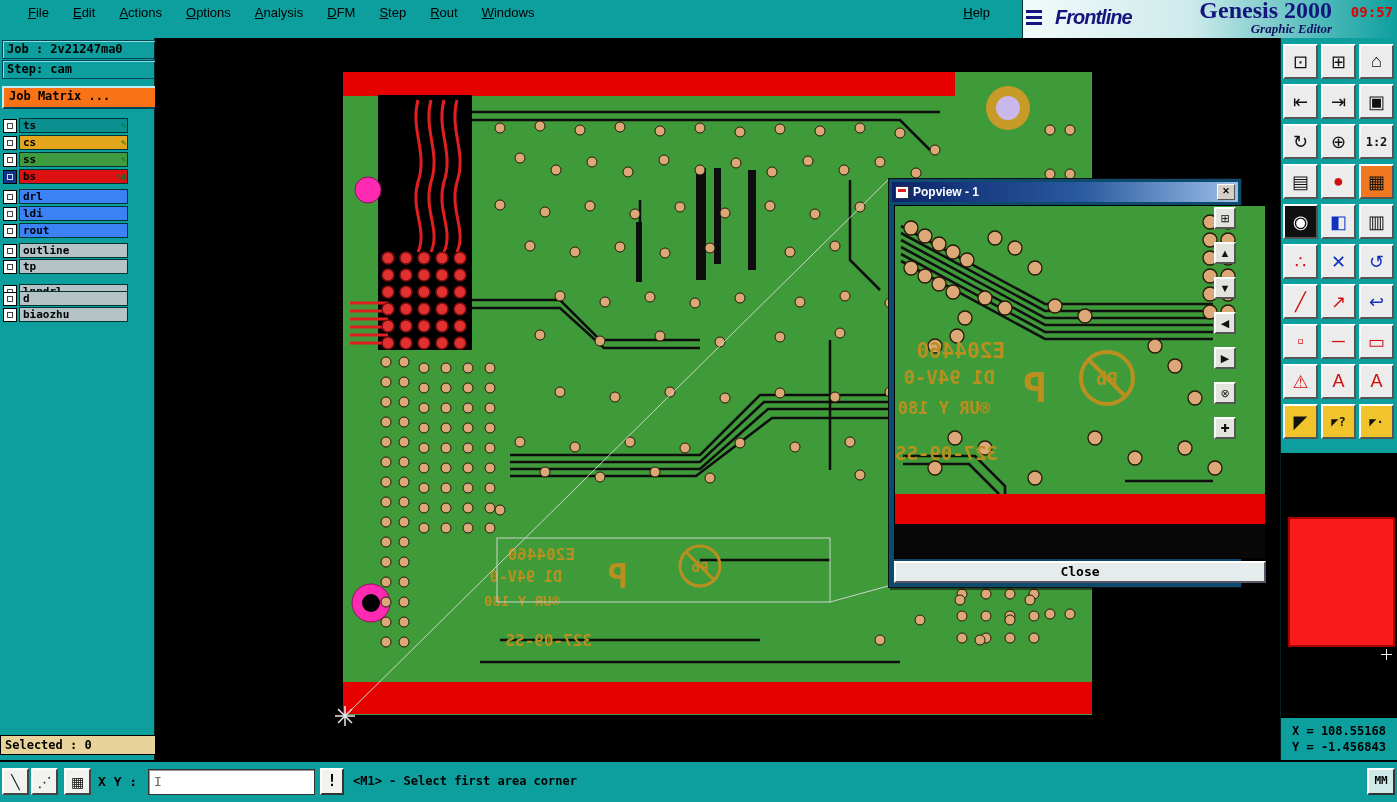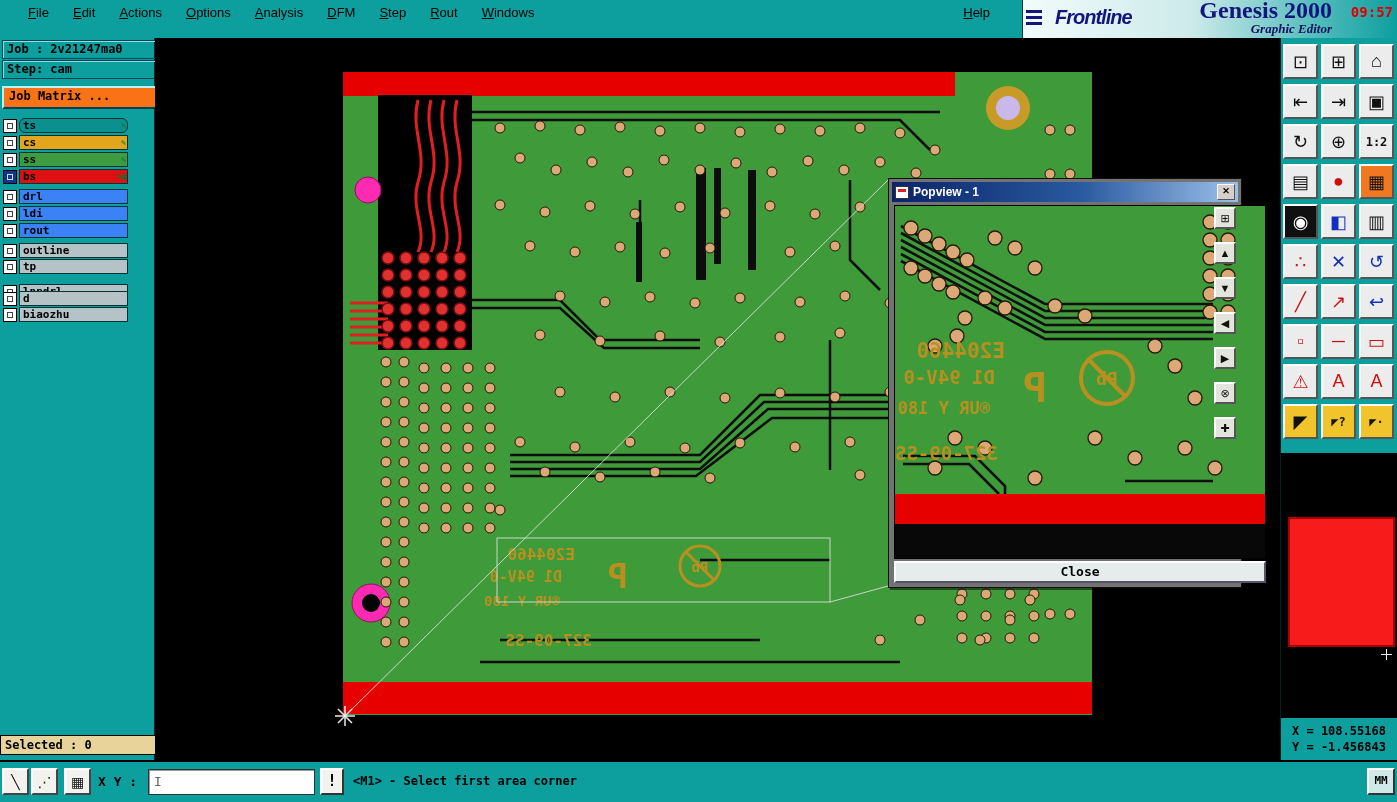--- a/index.html
+++ b/index.html
@@ -42,21 +42,21 @@
                 font:bold 12px "DejaVu Sans Mono",monospace;color:#000;line-height:18px;padding-left:4px;}
 
   
   .canvas{position:absolute;left:155px;top:38px;width:1125px;height:722px;background:#000;}
   #pads-main circle{fill:#dca878;stroke:#241a08;stroke-width:1;}
   #pads-red circle{fill:#e03030;stroke:#7a0e0e;stroke-width:1.5;}
   #pads-pop circle{fill:#dca878;stroke:#241a08;stroke-width:1.3;}
   .goldtxt{fill:#b9901f;font-family:"DejaVu Sans Mono",monospace;font-weight:bold;}
 
   
-  .popview{position:absolute;left:733px;top:140px;width:354px;height:410px;background:#737373;
+  .popview{position:absolute;left:733px;top:140px;width:354px;height:410px;background:#0c4a6e;
            border:1px solid #111;box-shadow:2px 2px 0 rgba(0,0,0,.5);box-sizing:border-box;}
   .pv-title{position:absolute;left:3px;top:3px;right:3px;height:20px;display:flex;align-items:center;gap:4px;padding:0 3px;
             background:linear-gradient(90deg,#0a246a,#2a5aa0 55%,#9cc0e8);color:#fff;font:bold 12px "Liberation Sans",sans-serif;}
   .pv-icon{width:12px;height:11px;background:#fff;border:1px solid #334;position:relative;}
   .pv-icon::after{content:"";position:absolute;left:2px;top:2px;right:2px;height:3px;background:#d22;}
   .pv-x{margin-left:auto;width:16px;height:14px;background:#d4d0c8;border-top:1px solid #fff;border-left:1px solid #fff;
         border-right:1px solid #555;border-bottom:1px solid #555;color:#000;font:bold 9px "Liberation Sans",sans-serif;
         text-align:center;line-height:13px;cursor:default;}
   .pv-content{position:absolute;left:5px;top:26px;width:370px;height:352px;border:1px solid #000;background:#3f9a3a;overflow:hidden;}
   .pv-controls{position:absolute;right:5px;top:28px;display:flex;flex-direction:column;gap:13px;}
@@ -134,21 +134,21 @@
     </div>
   </div>
 
   <div class="left-panel">
     <div class="job-box" style="top:2px">Job : 2v21247ma0</div>
     <div class="job-box" style="top:22px">Step: cam</div>
     <div class="matrix-btn">Job Matrix ...</div>
 
     <div class="layer-row" style="top:80px">
       <span class="cb"></span>
-      <span class="bar" style="background: rgb(12, 143, 143); border-radius: 6px;">
+      <span class="bar" style="background: rgb(12, 143, 143);">
           <span>ts</span>
           <span class="mark">✎</span>
         </span>
     </div>
     <div class="layer-row" style="top:97px">
       <span class="cb"></span>
       <span class="bar" style="background: rgb(226, 165, 28);">
           <span>cs</span>
           <span class="mark">✎</span>
         </span>

